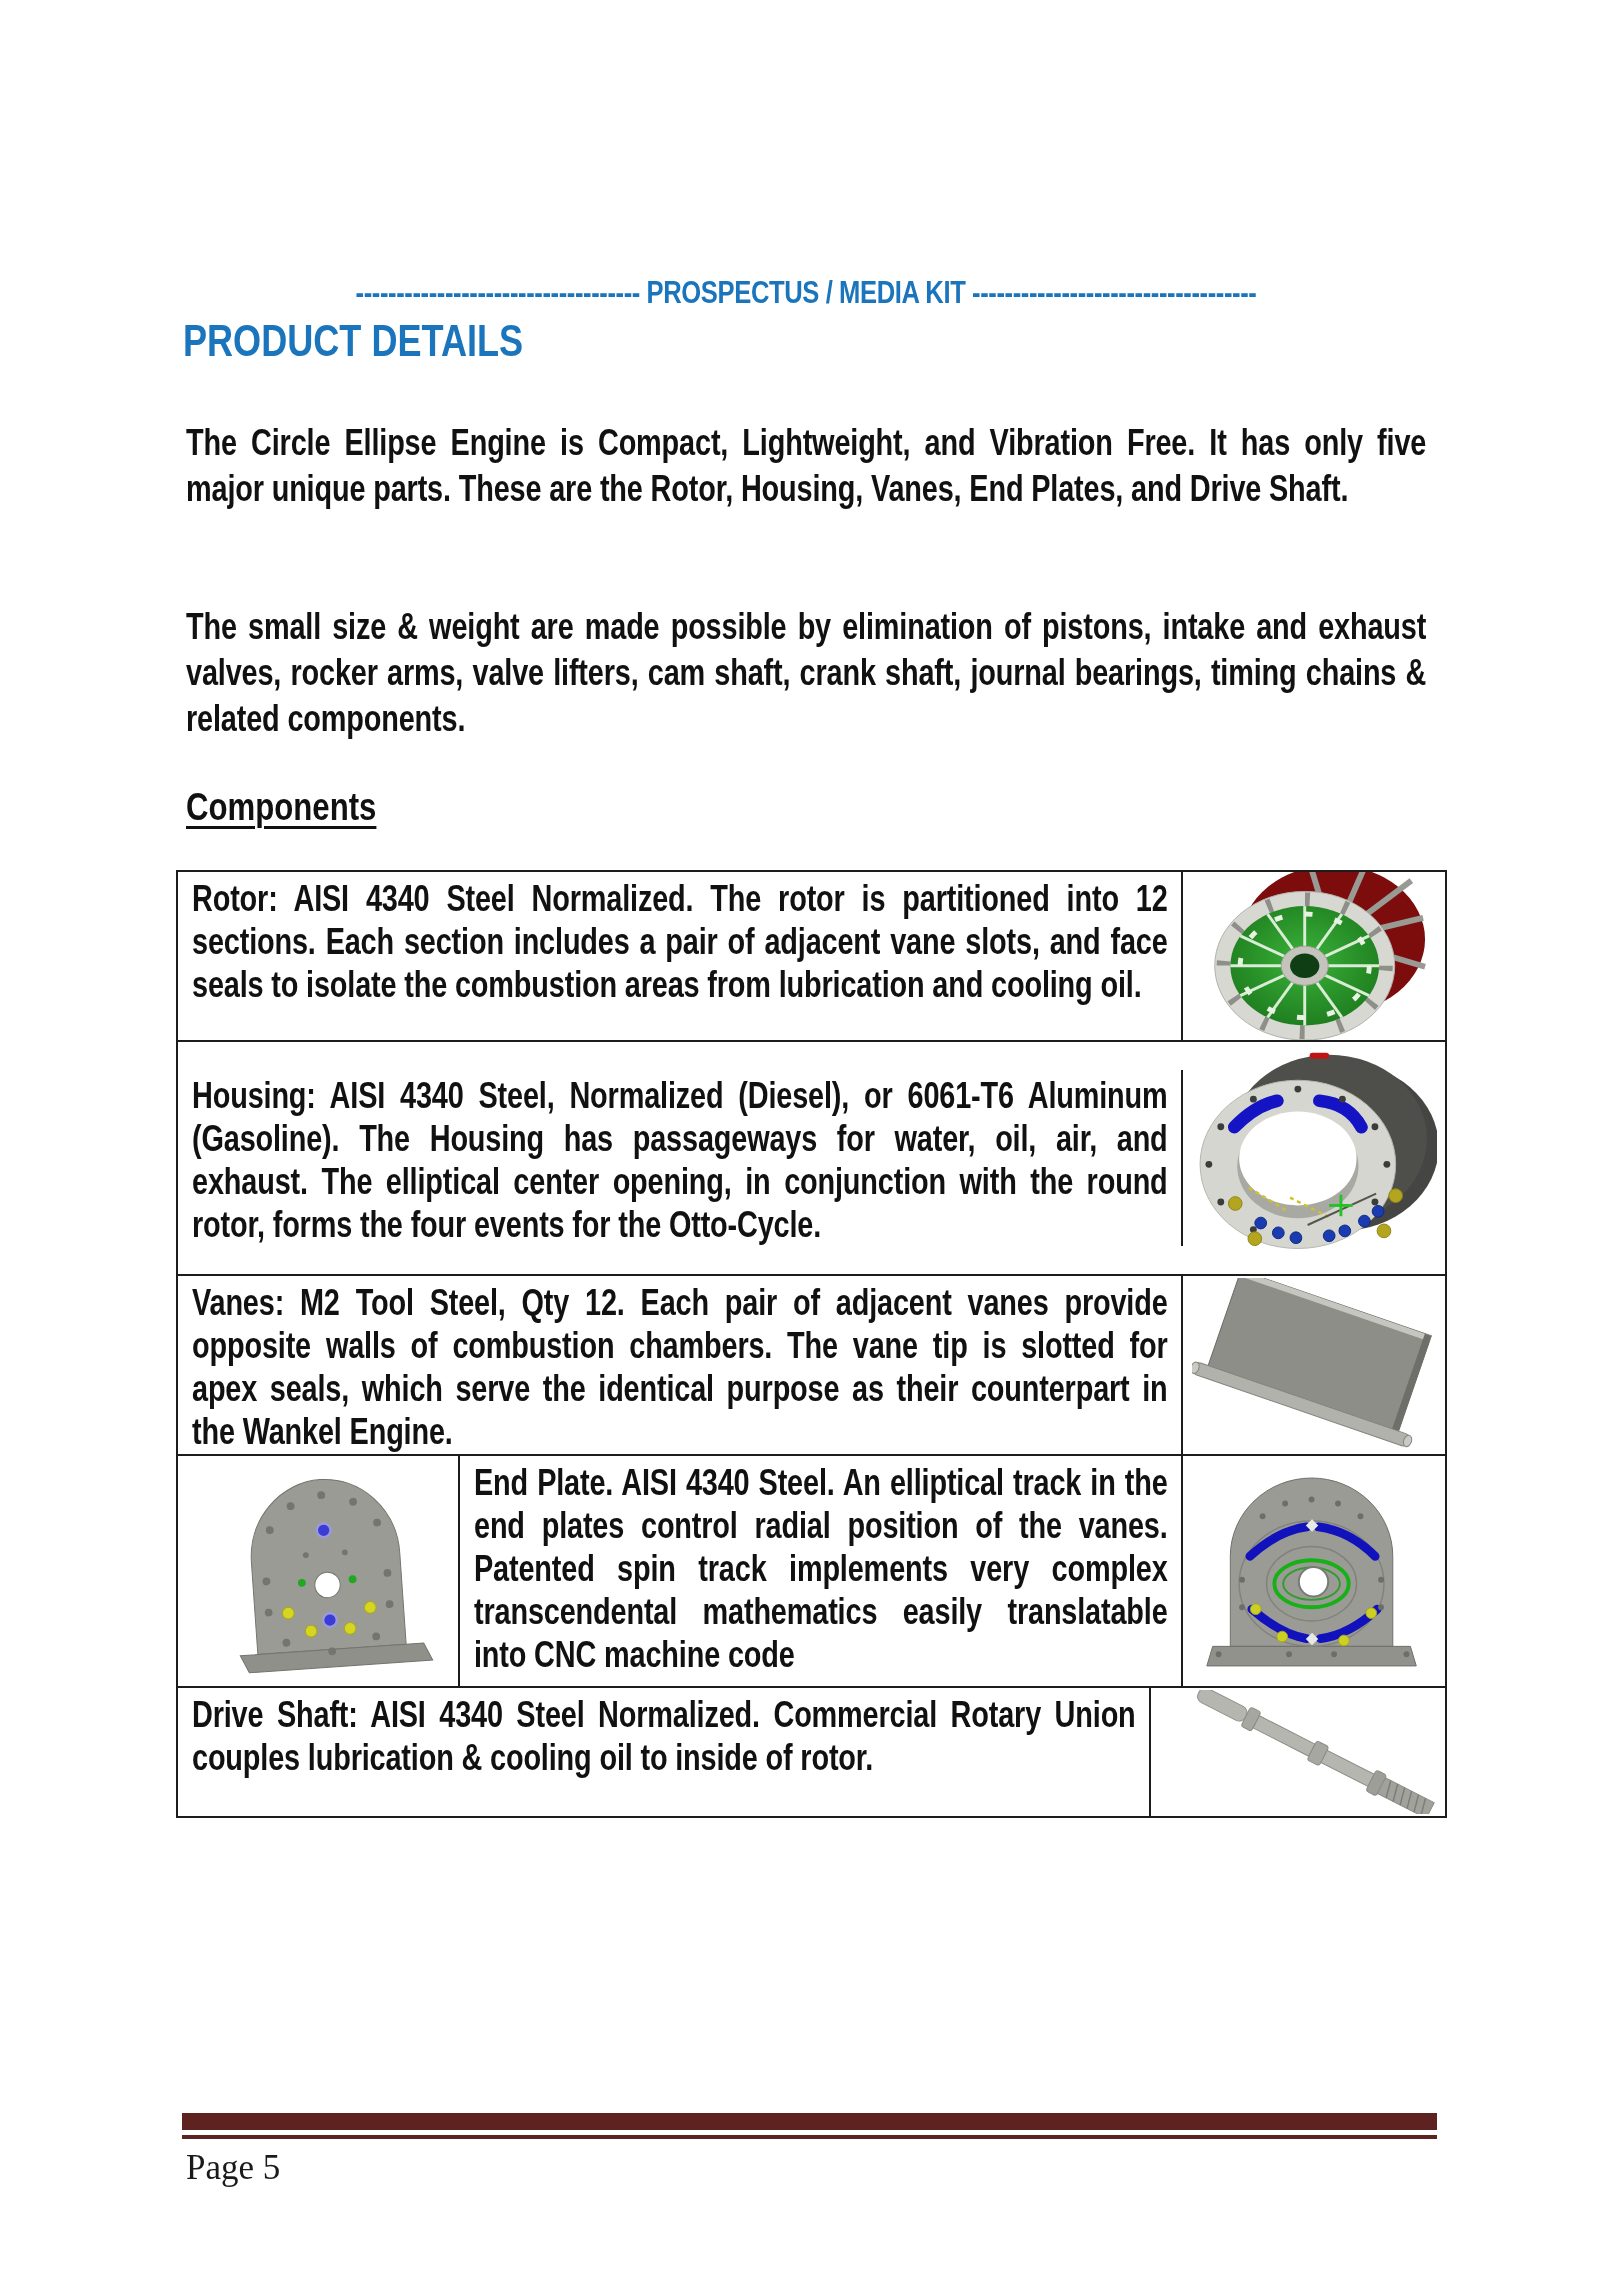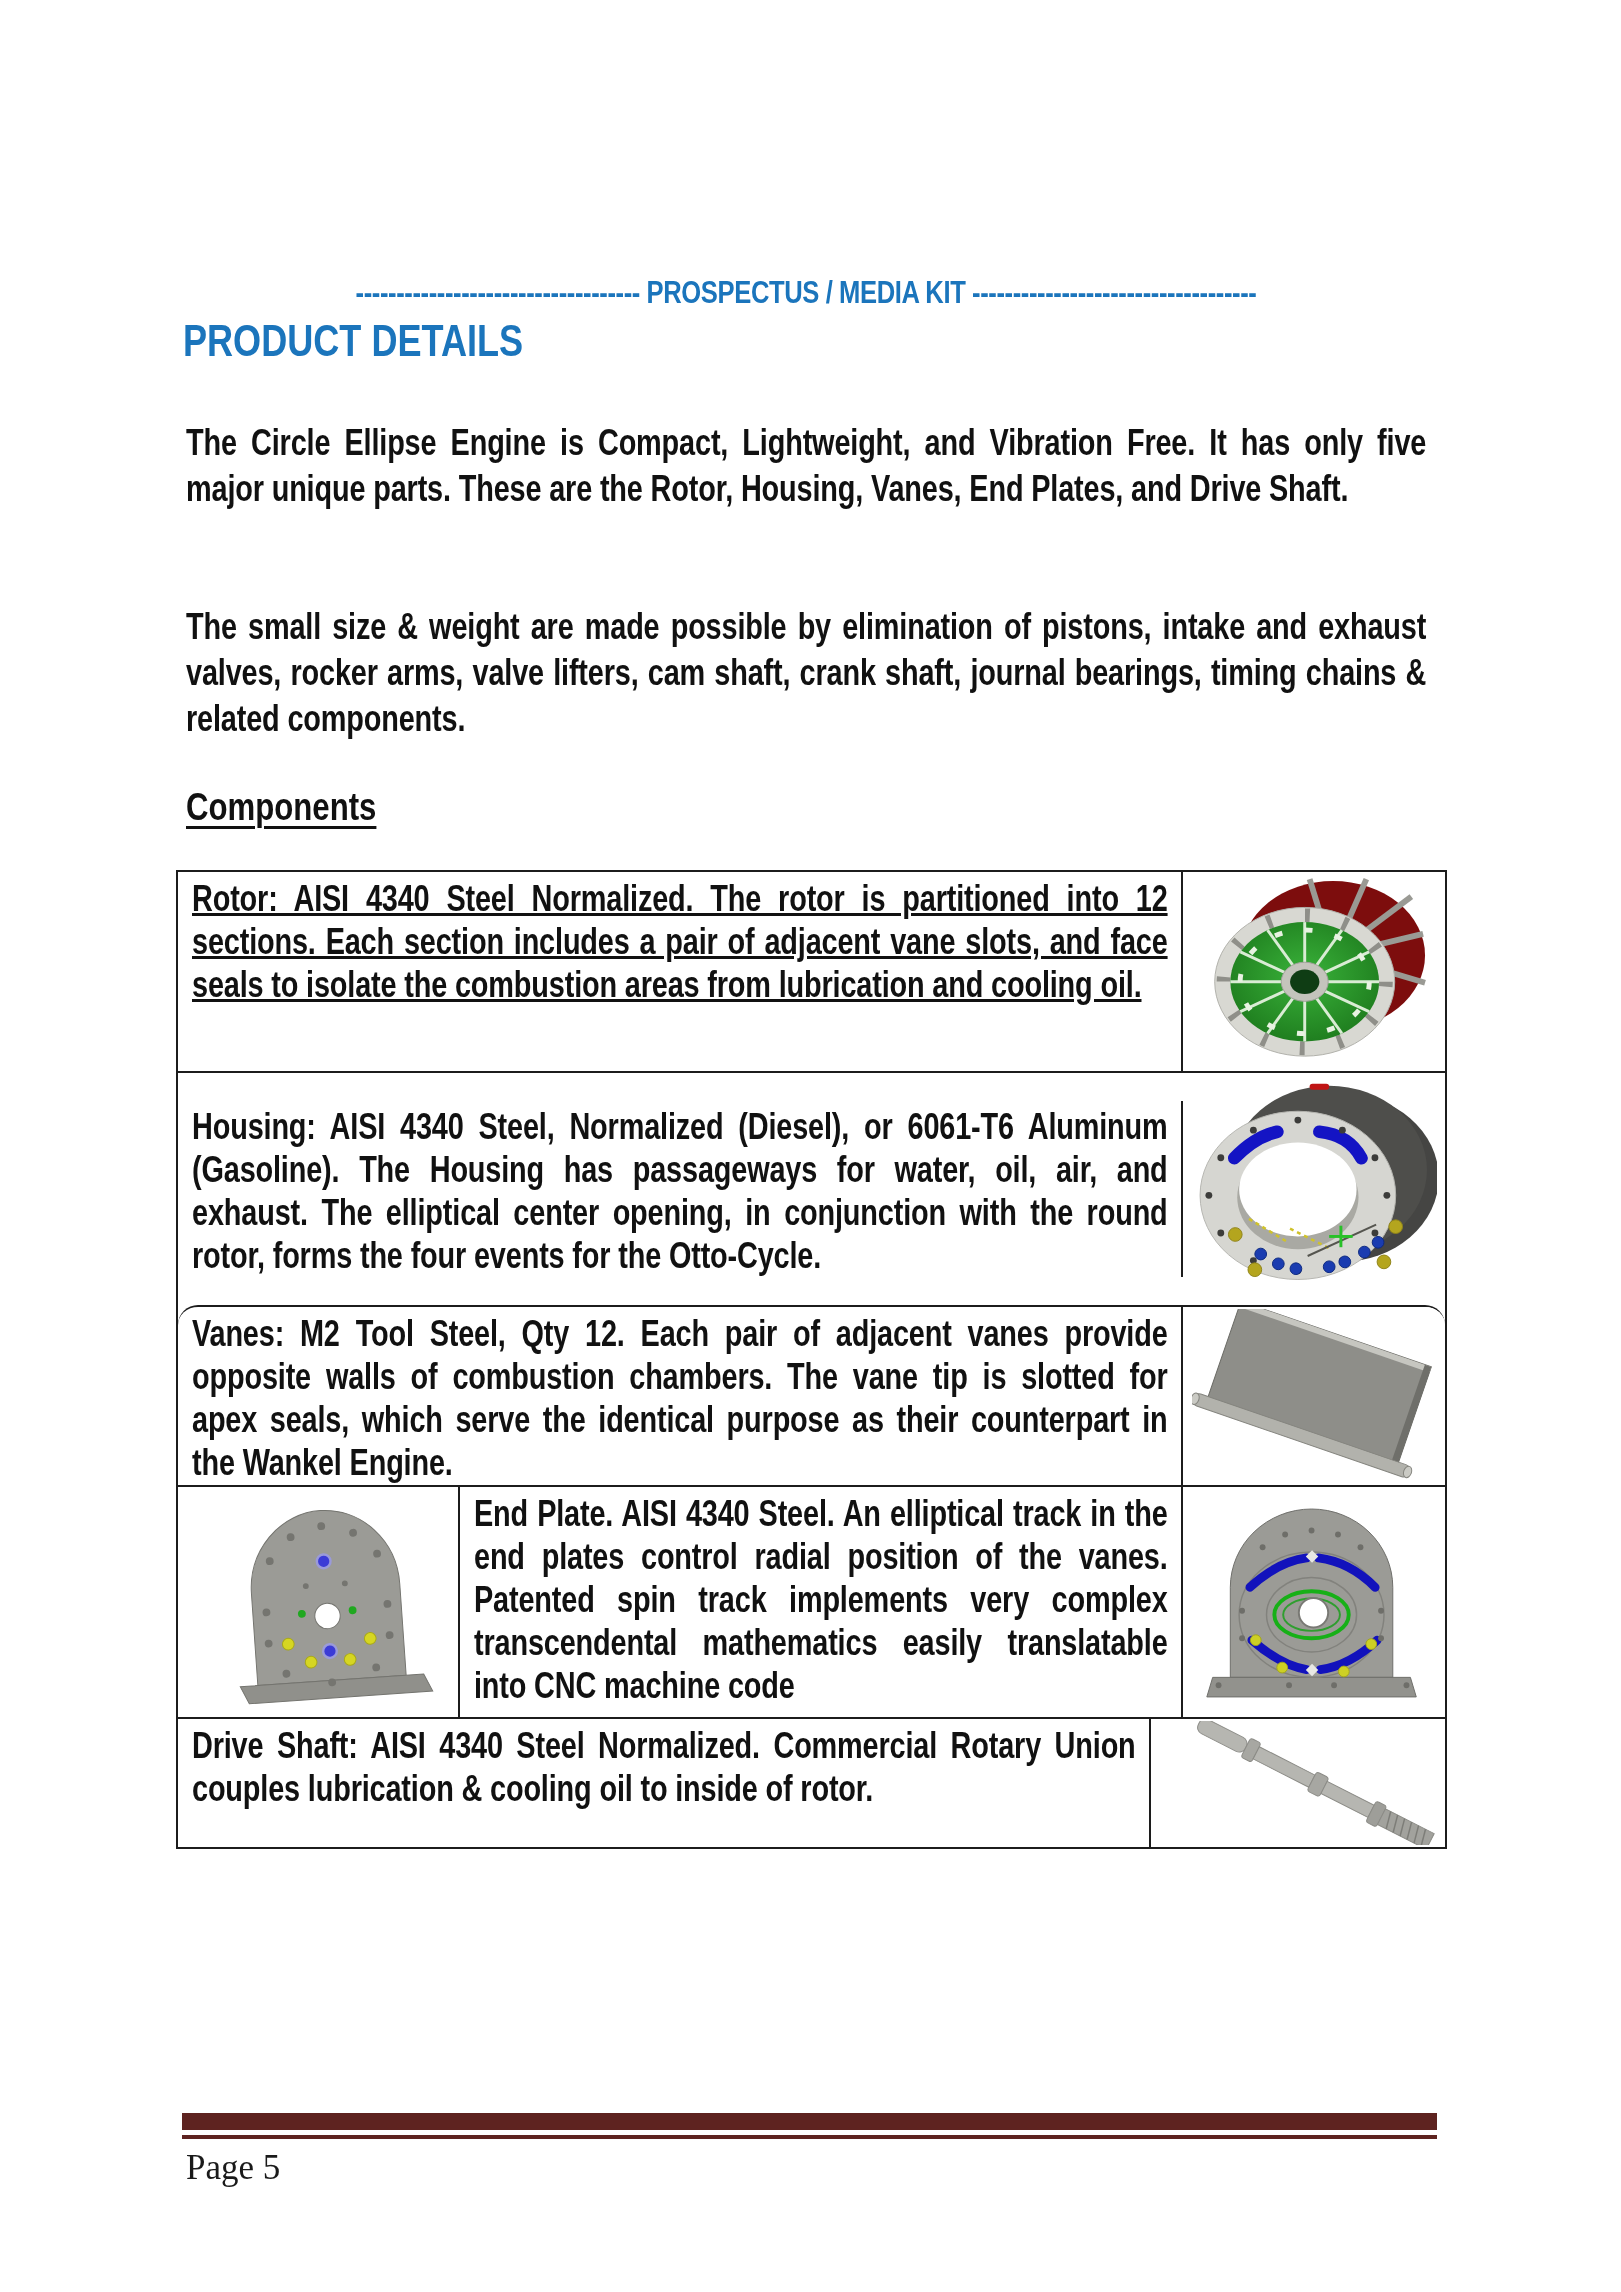--- a/index.html
+++ b/index.html
@@ -34,21 +34,21 @@
     text-decoration:underline; text-underline-offset:5.9px; text-decoration-thickness:2.9px;
     transform:scaleX(0.82); transform-origin:0 0; white-space:nowrap;
   }
   
   .ctable {
     position:absolute; left:176px; top:870px; width:1267px;
     border:2px solid #1c1c1c;
   }
   .trow { display:flex; border-top:2px solid #1c1c1c; overflow:hidden; }
   .trow:first-child { border-top:none; }
-  .r1 { height:199px;text-decoration:underline; } .r2 { height:232px;align-items:center; } .r3 { height:178px;border-radius:20px; }
+  .r1 { height:168px; } .r2 { height:232px;align-items:center; } .r3 { height:178px; }
   .r4 { height:230px;padding-left:8px; } .r5 { height:128px;gap:32px; }
   .cell-text {
     flex:1; border-right:2px solid #1c1c1c; padding:4.9px 13.7px 0 13.7px; overflow:hidden;
   }
   .cell-text .cond {
     width:128.2%; transform:scaleX(0.78);
     font-size:37px; font-weight:bold; line-height:43px; text-align:justify;
     letter-spacing:-0.2px;
   }
   .cell-img {

